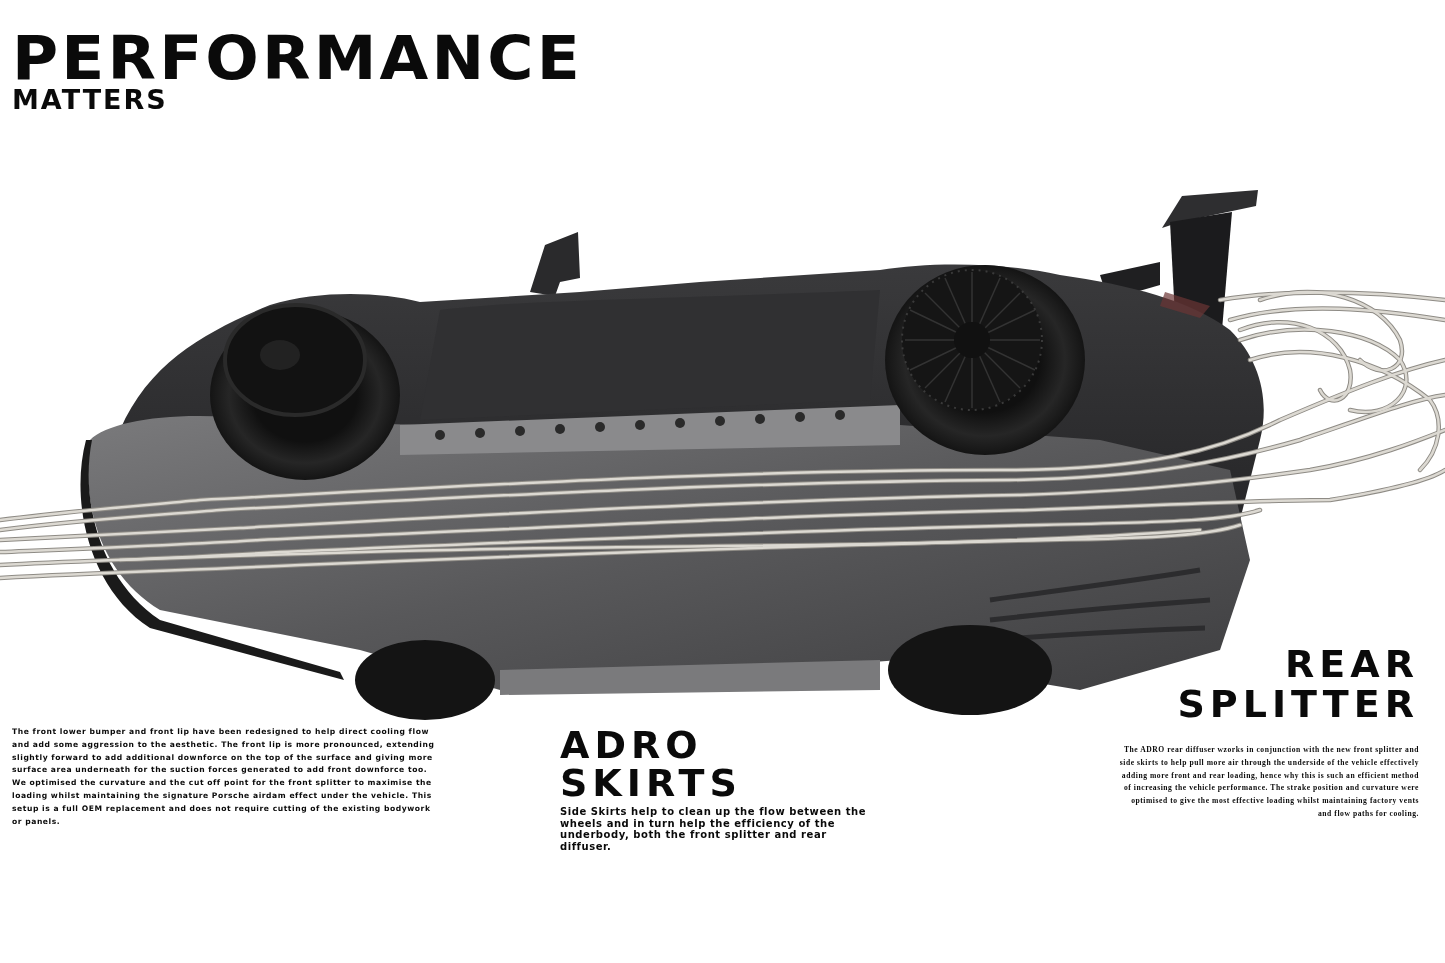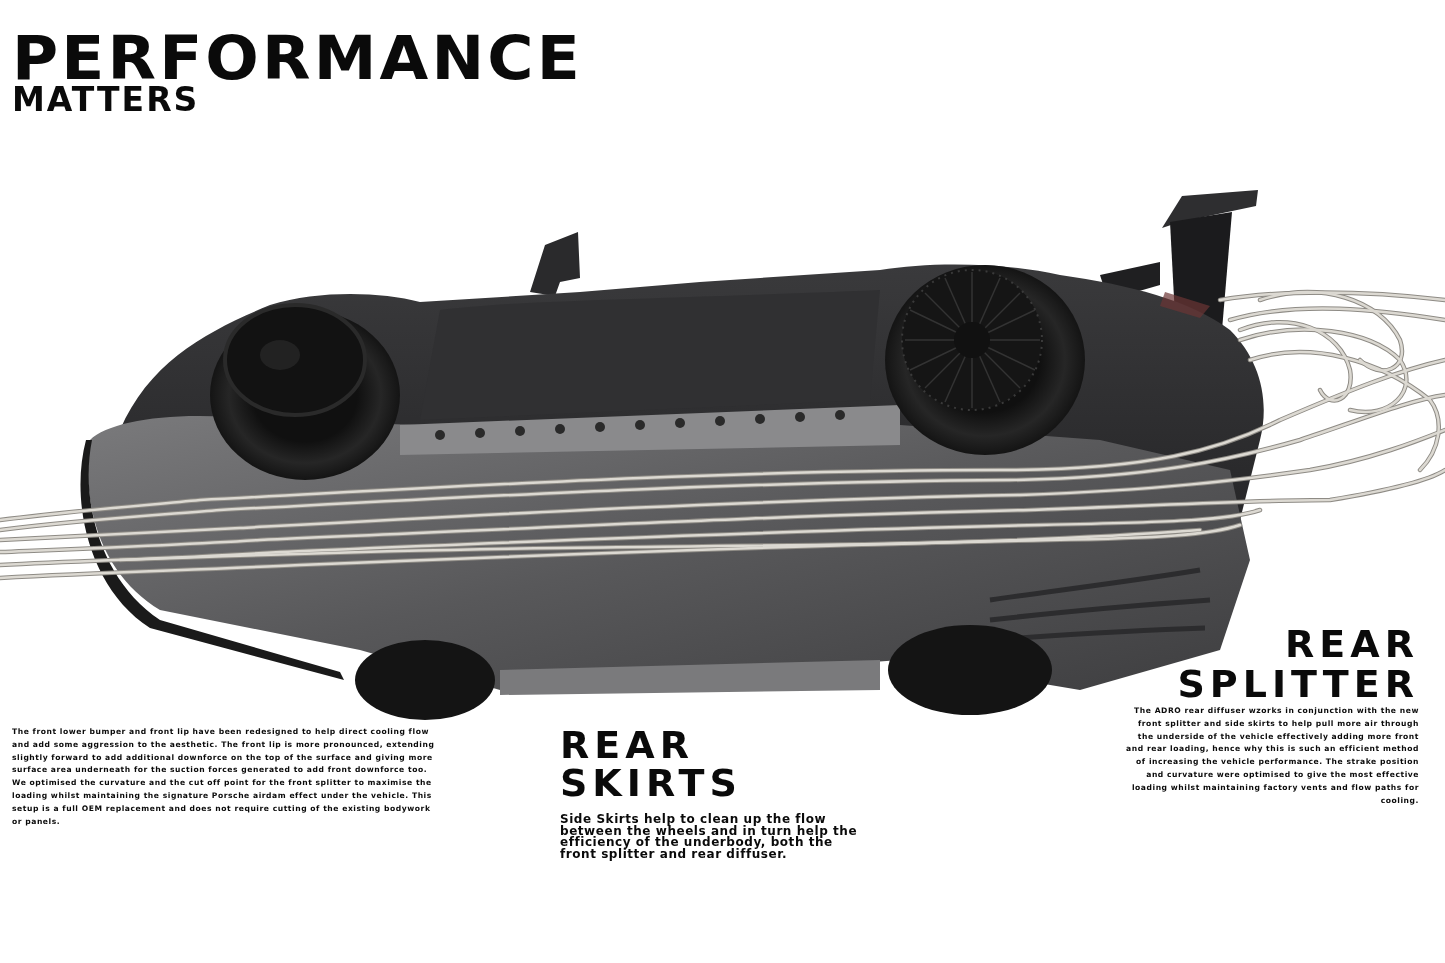--- a/index.html
+++ b/index.html
@@ -1,32 +1,32 @@
 <!DOCTYPE html>
 <html><head>
   <meta charset="utf-8">
   <style>
     html, body { margin: 0; padding: 0; background: #ffffff; }
     body { width: 1445px; height: 963px; position: relative; overflow: hidden; font-family: "DejaVu Sans", sans-serif; color: #0a0a0a; }
     .title { position: absolute; left: 12px; top: 20px; margin-top: 8px; }
     .title-main { font-family: "DejaVu Sans", sans-serif; font-weight: bold; font-size: 60px; line-height: 60px; letter-spacing: 3px; transform: scaleX(1.05); transform-origin: left; }
-    .title-sub { font-family: "DejaVu Sans", sans-serif; font-weight: bold; font-size: 33px; line-height: 28px; letter-spacing: 2px; margin-top: -2px; }
+    .title-sub { font-family: "DejaVu Sans", sans-serif; font-weight: bold; font-size: 27px; line-height: 28px; letter-spacing: 2px; margin-top: -2px; }
     .car-wrap { position: absolute; left: 0; top: 180px; width: 1445px; height: 540px; }
     .section { position: absolute; }
     .section h2 { margin: 0; font-family: "DejaVu Sans", sans-serif; font-weight: bold; letter-spacing: 5px; line-height: 1; }
     .section p { margin: 0; font-family: "DejaVu Sans", sans-serif; font-weight: bold; font-size: 7.6px; line-height: 12.8px; letter-spacing: 0.55px; }
     .front { left: 12px; top: 726px; width: 430px; }
     .front h2 { font-size: 38px; letter-spacing: 5px; }
     .front p { }
     .side { left: 560px; top: 726px; width: 310px; }
     .side h2 { font-size: 38px; letter-spacing: 5px; }
-    .side p { margin-top: 12px; font-size: 12px; line-height: 11.5px; }
-    .rear { right: 26px; top: 624px; width: 300px; text-align: right; }
+    .side p { margin-top: 4px; font-size: 10px; line-height: 11.5px; }
+    .rear { right: 26px; top: 644px; width: 300px; text-align: right; }
     .rear h2 { font-size: 38px; line-height: 40px; letter-spacing: 5px; }
-    .rear p { margin-top: 1px; }
+    .rear p { margin-top: 20px; font-family: Liberation Serif, serif; }
   </style>
 </head>
 <body>
 
 <div class="title">
   <div class="title-main">PERFORMANCE</div>
   <div class="title-sub">MATTERS</div>
 </div>
 
 <div class="car-wrap">
@@ -145,21 +145,21 @@
       </g>
     </g>
   </svg>
 </div>
 
 <div class="section front">
   <p>The front lower bumper and front lip have been redesigned to help direct cooling flow and add some aggression to the aesthetic. The front lip is more pronounced, extending slightly forward to add additional downforce on the top of the surface and giving more surface area underneath for the suction forces generated to add front downforce too. We optimised the curvature and the cut off point for the front splitter to maximise the loading whilst maintaining the signature Porsche airdam effect under the vehicle.  This setup is a full OEM replacement and does not require cutting of the existing bodywork or panels.</p>
 </div>
 
 <div class="section side">
-  <h2>REAR SKIRTS</h2>
+  <h2>ADRO SKIRTS</h2>
   <p>Side Skirts help to clean up the flow between the wheels and in turn help the efficiency of the underbody, both the front splitter and rear diffuser.</p>
 </div>
 
 <div class="section rear">
   <h2>
     <span>REAR</span><br>
     <span>SPLITTER</span>
   </h2>
   <p>The ADRO rear diffuser wzorks in conjunction with the new front splitter and side skirts to help pull more air through the underside of the vehicle effectively adding more front and rear loading, hence why this is such an efficient method of increasing the vehicle performance.  The strake position and curvature were optimised to give the most effective loading whilst maintaining factory vents and flow paths for cooling.</p>
 </div>

